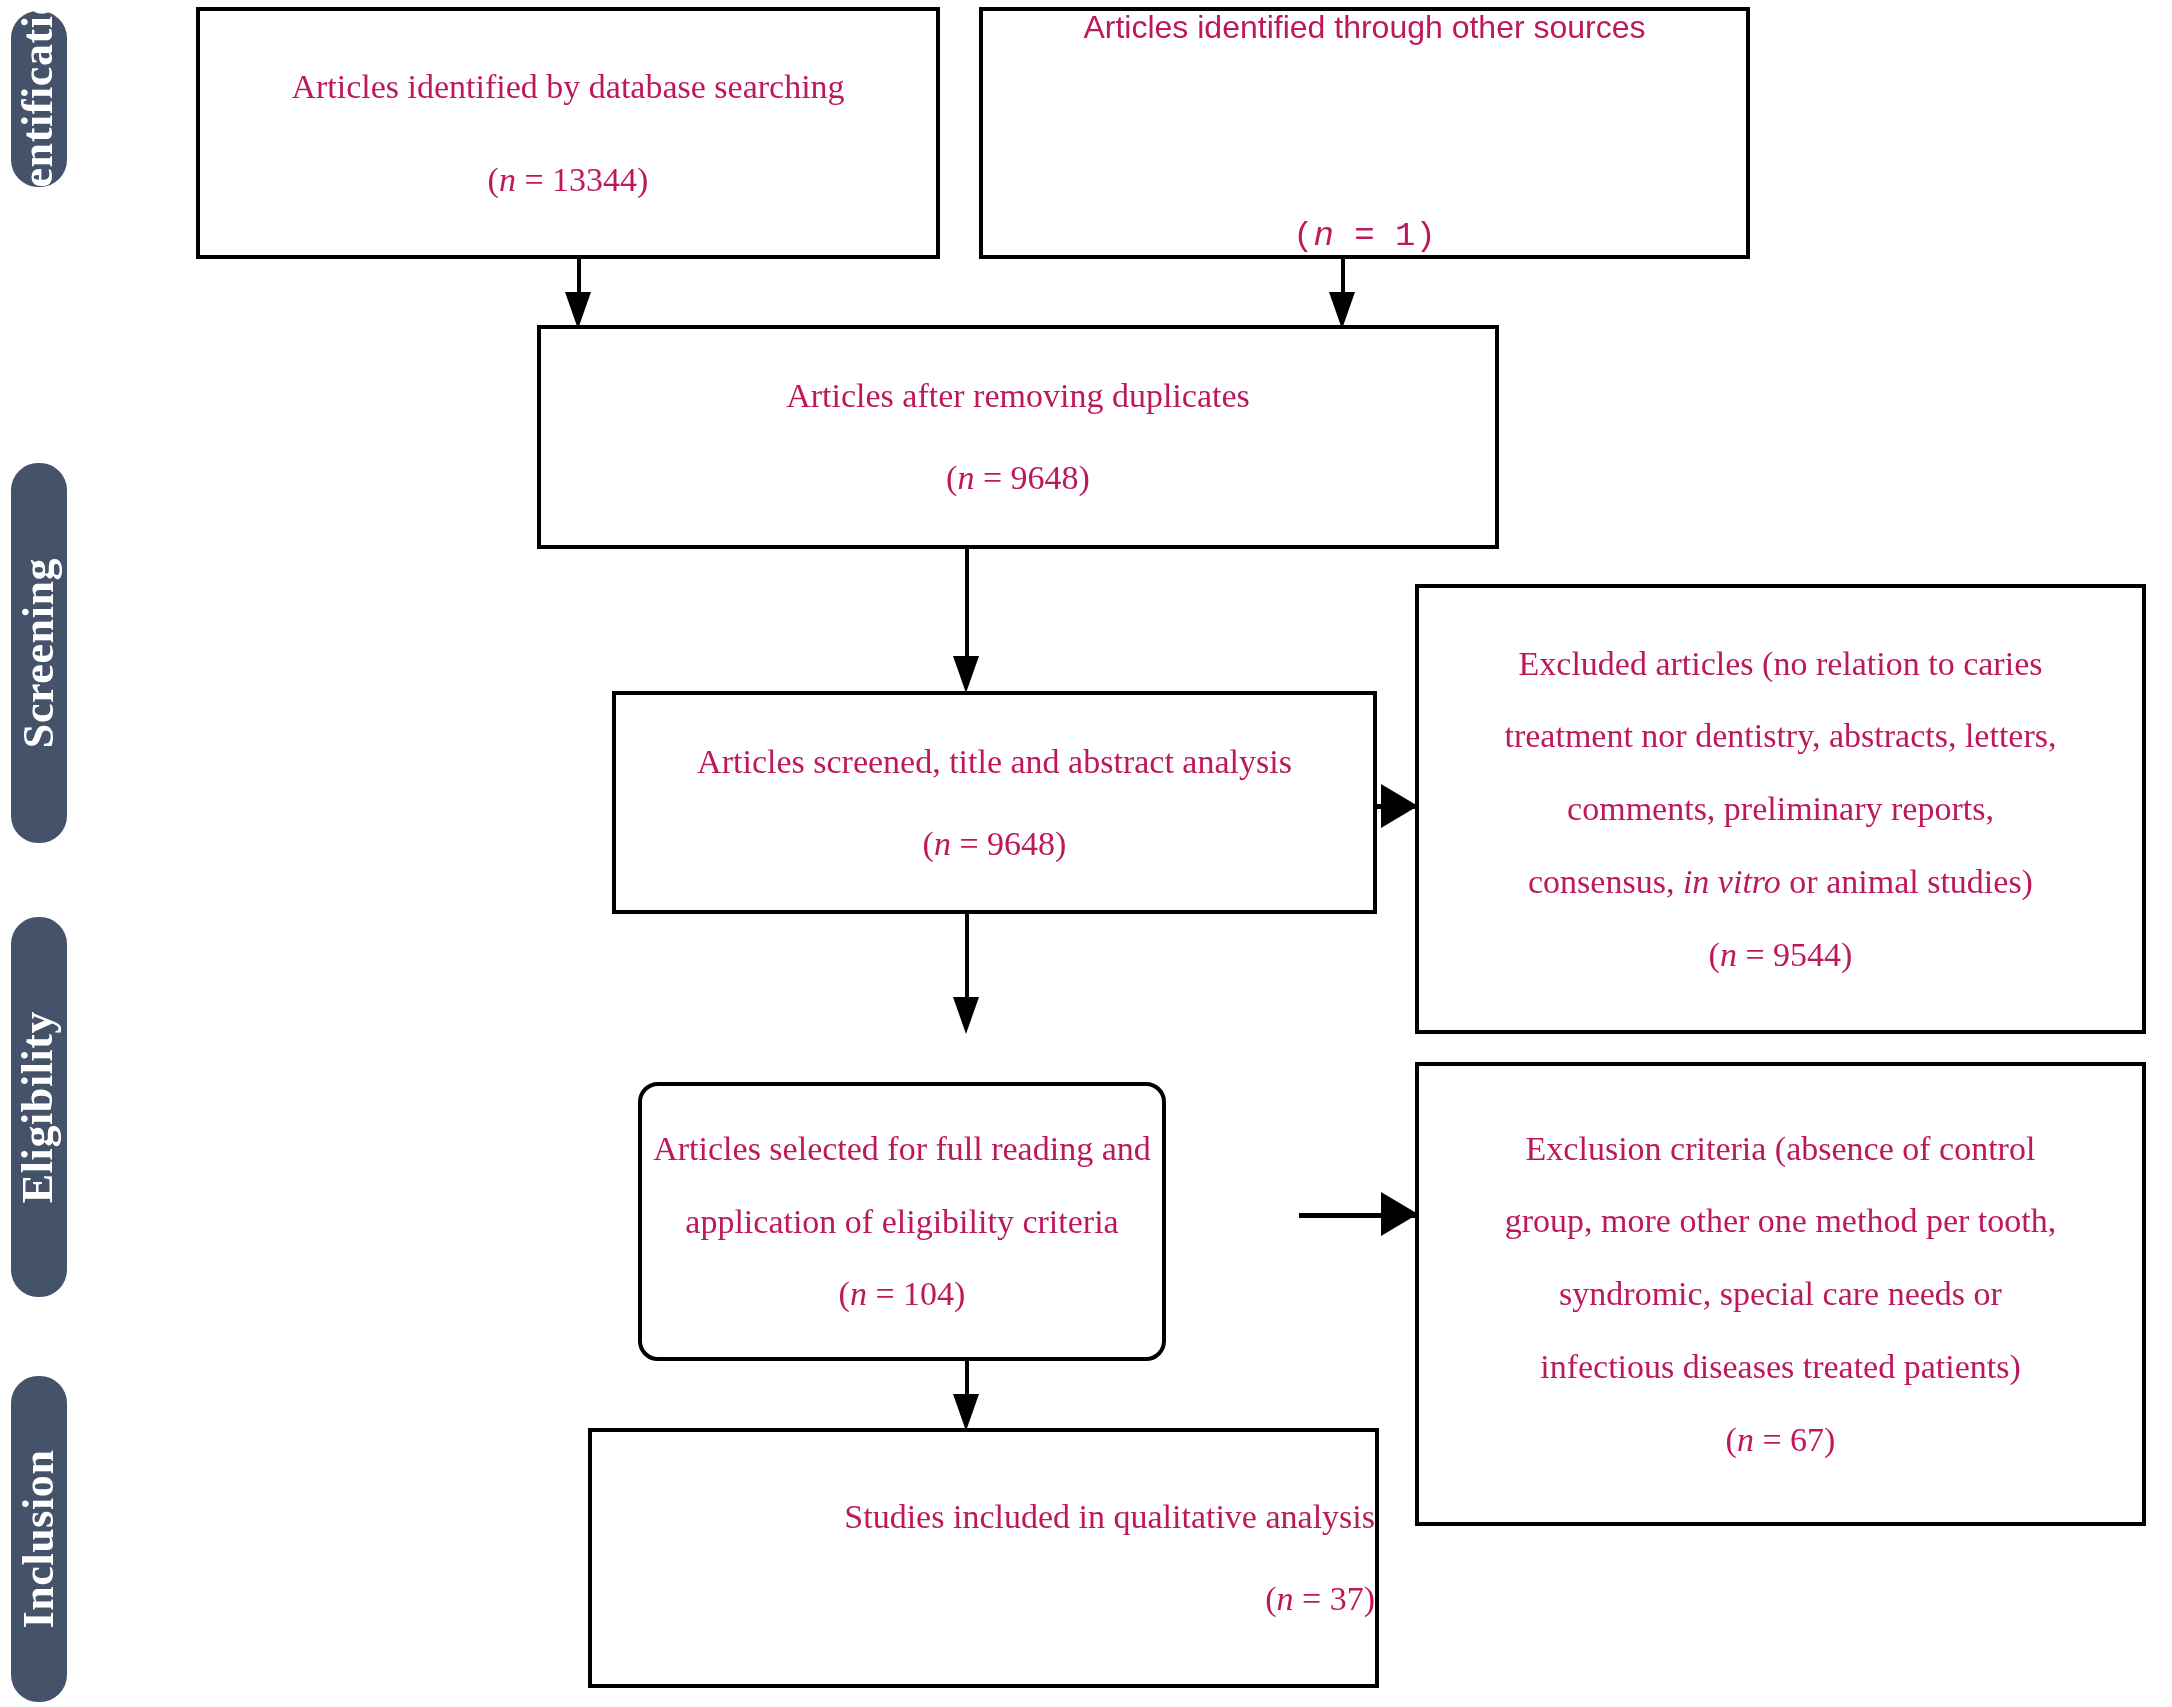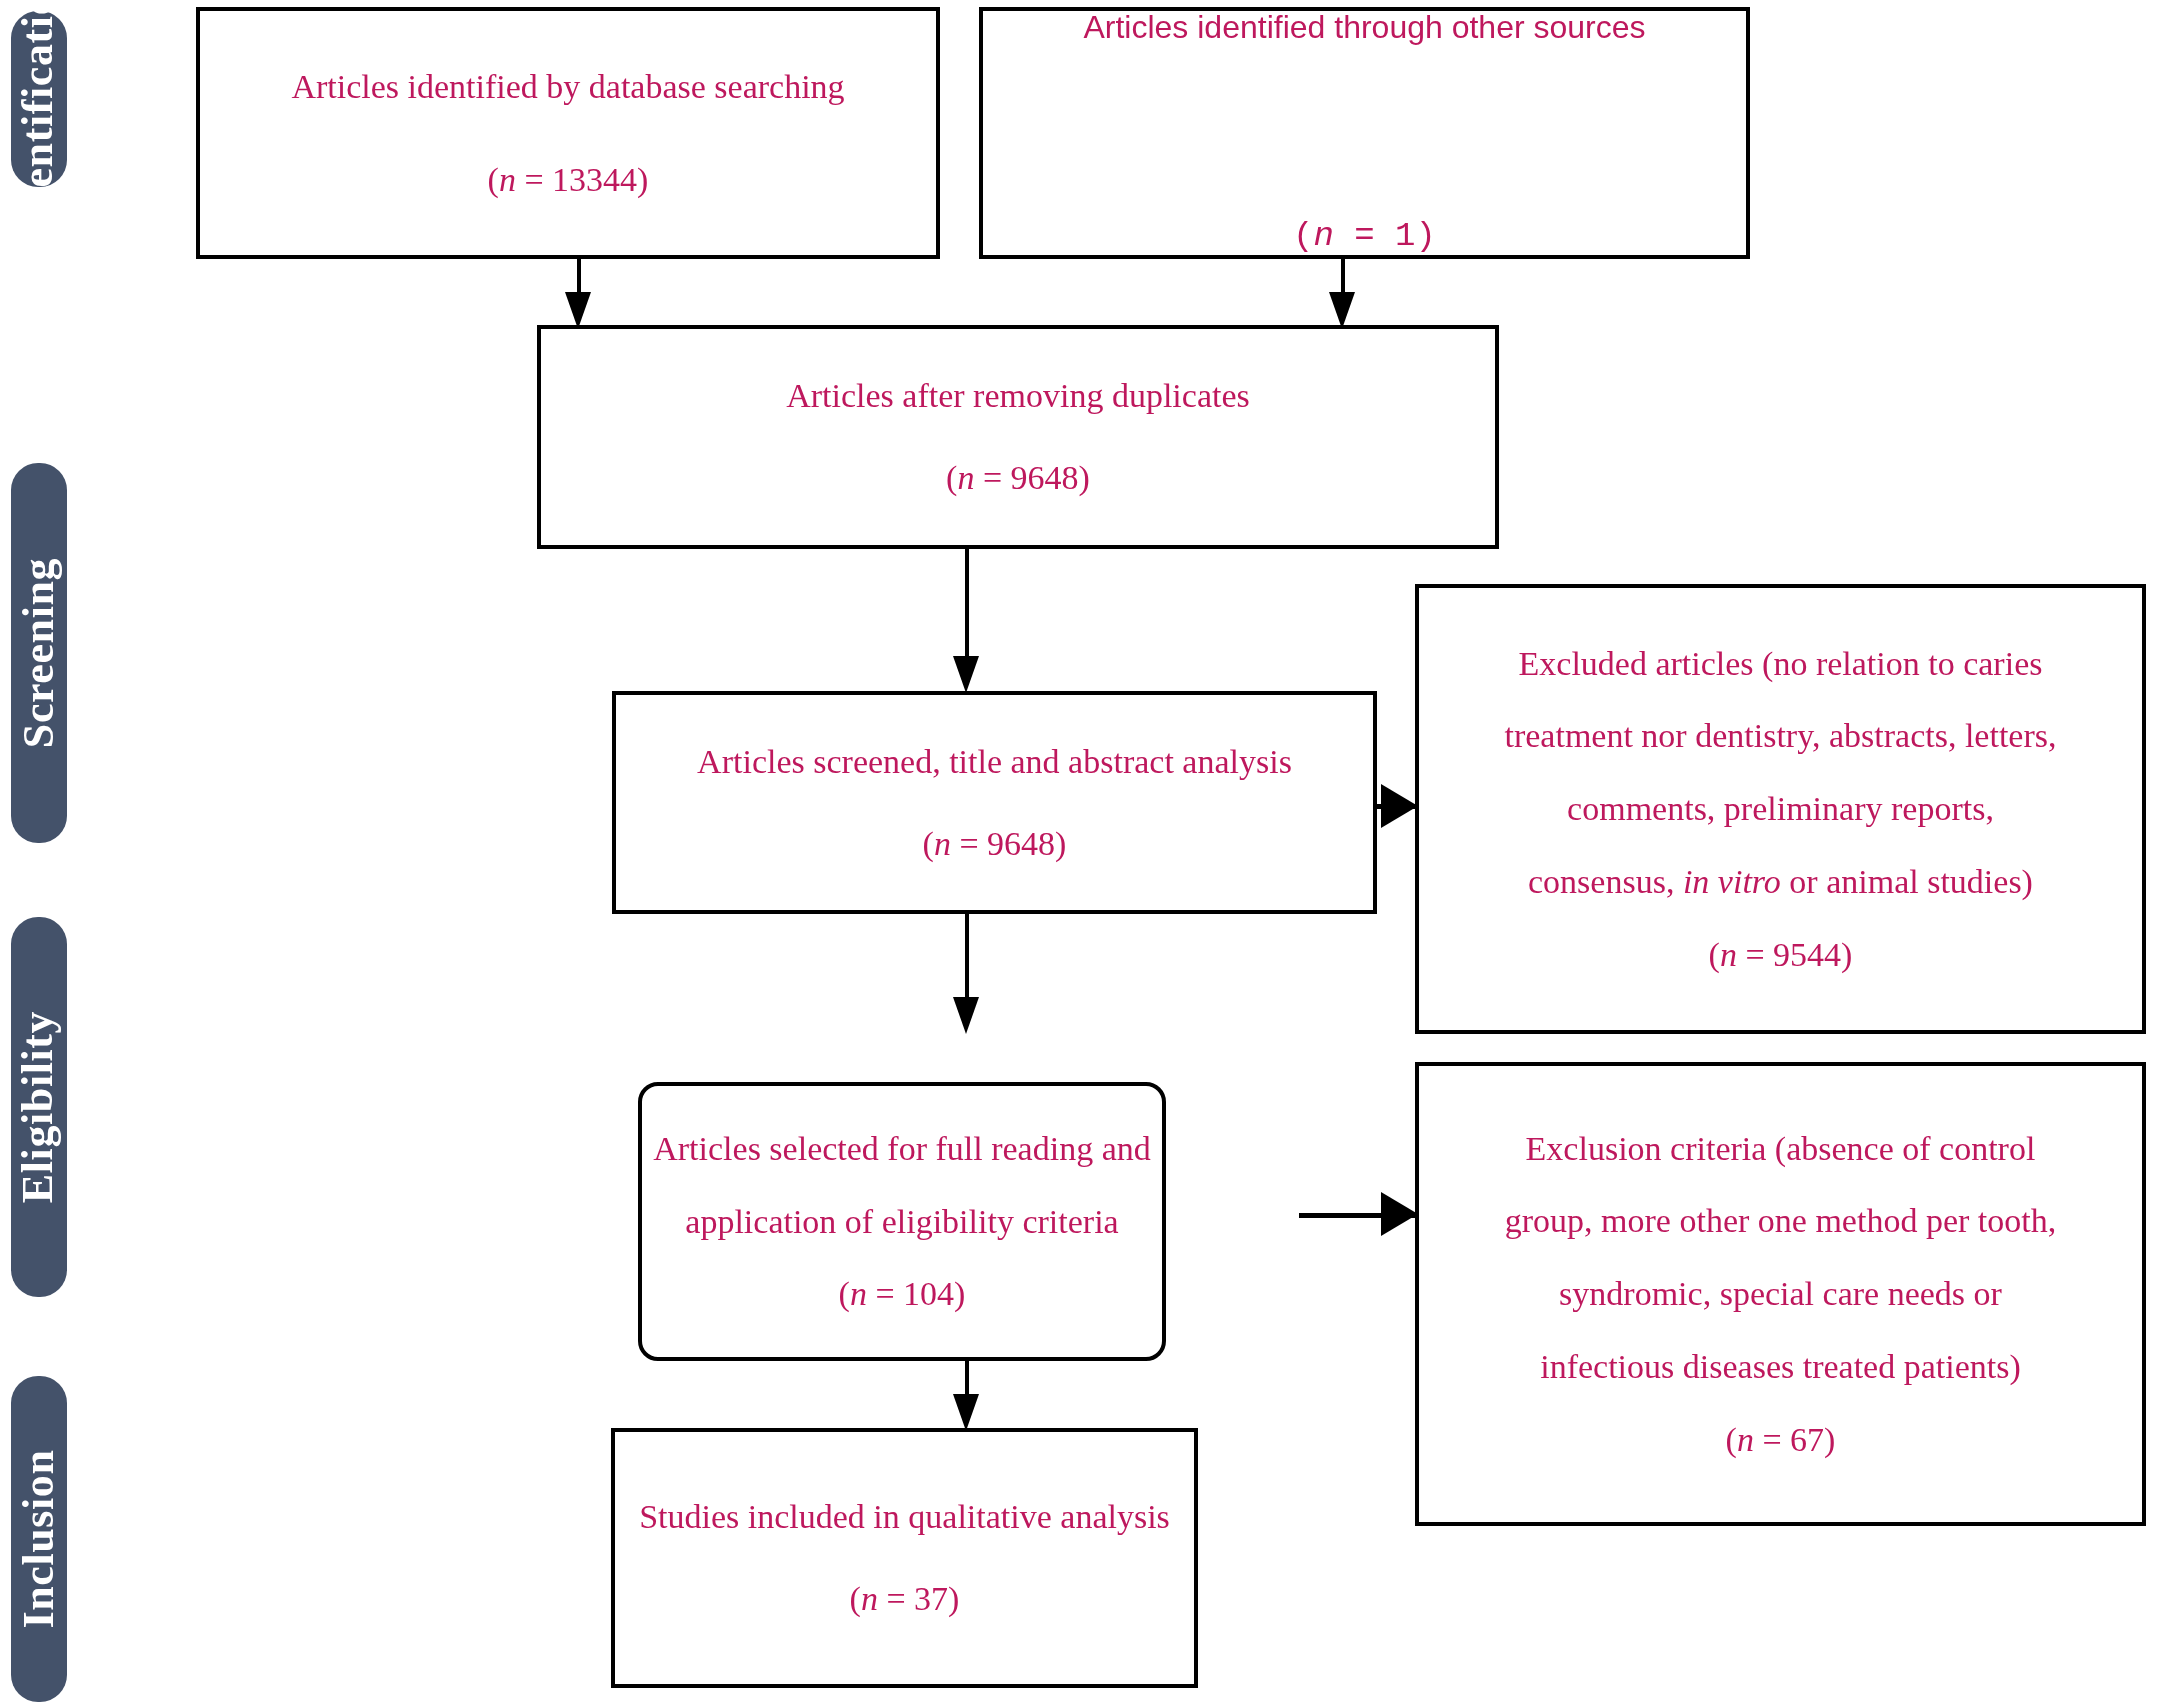--- a/index.html
+++ b/index.html
@@ -185,20 +185,20 @@
     <div class="gap-sm"></div>
     <div class="line">group, more other one method per tooth,</div>
     <div class="gap-sm"></div>
     <div class="line">syndromic, special care needs or</div>
     <div class="gap-sm"></div>
     <div class="line">infectious diseases treated patients)</div>
     <div class="gap-sm"></div>
     <div class="line nval">(<span class="ital">n</span> = <span>67</span>)</div>
   </div>
 
-  <div class="flow-box" style="left:611px; top:1428px; width:587px; height:260px;">
+  <div class="flow-box" style="left:588px; top:1428px; width:791px; height:260px;align-items:flex-end;">
     <div class="line">Studies included in qualitative analysis</div>
     <div class="gap-md"></div>
     <div class="line nval">(<span class="ital">n</span> = <span>37</span>)</div>
   </div>
 
 </div>
 
 
 </body></html>

